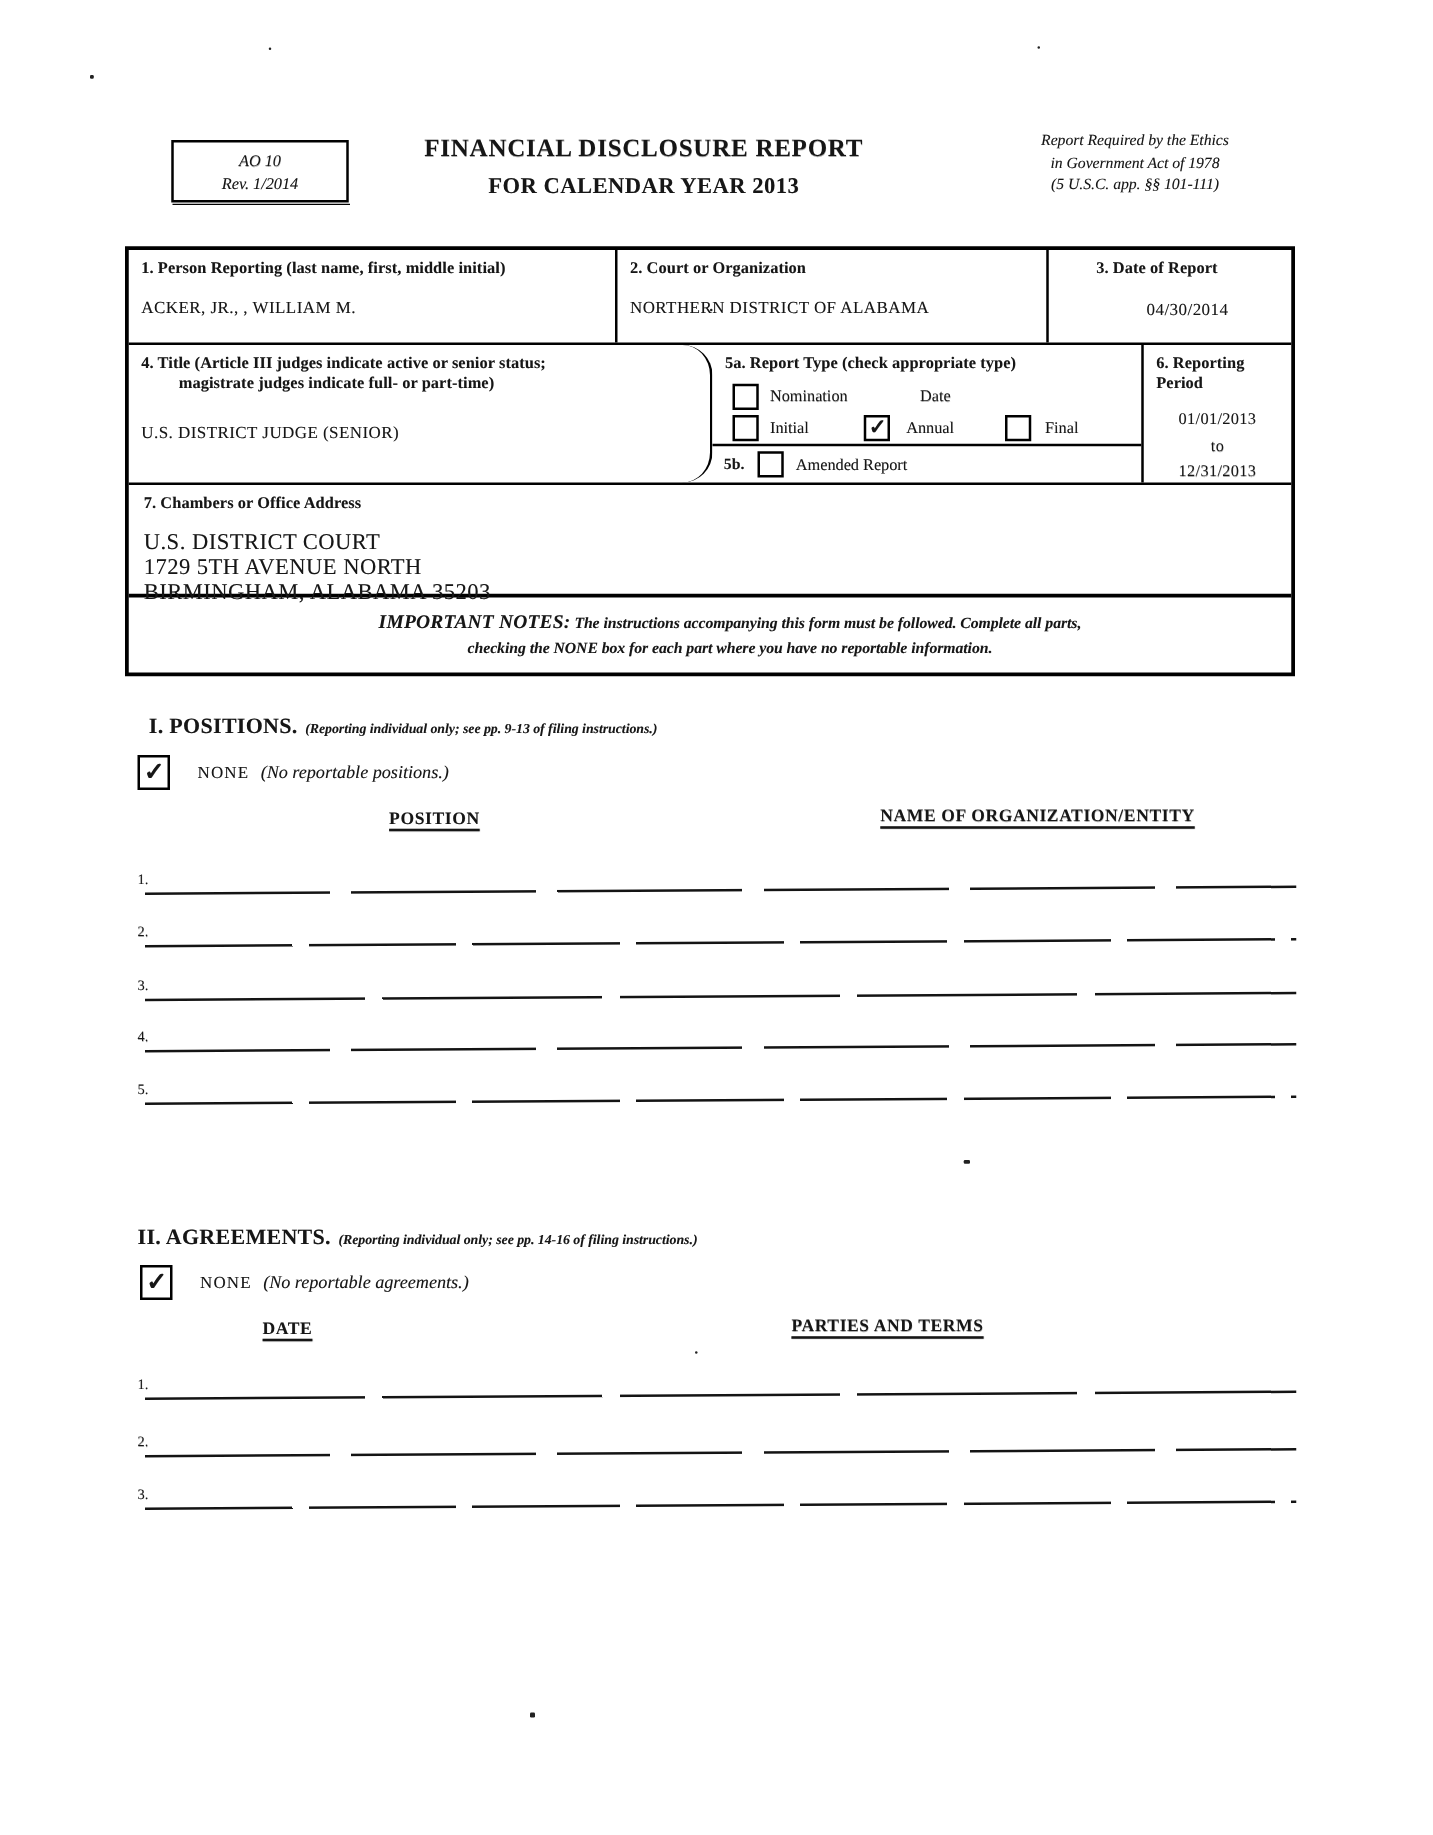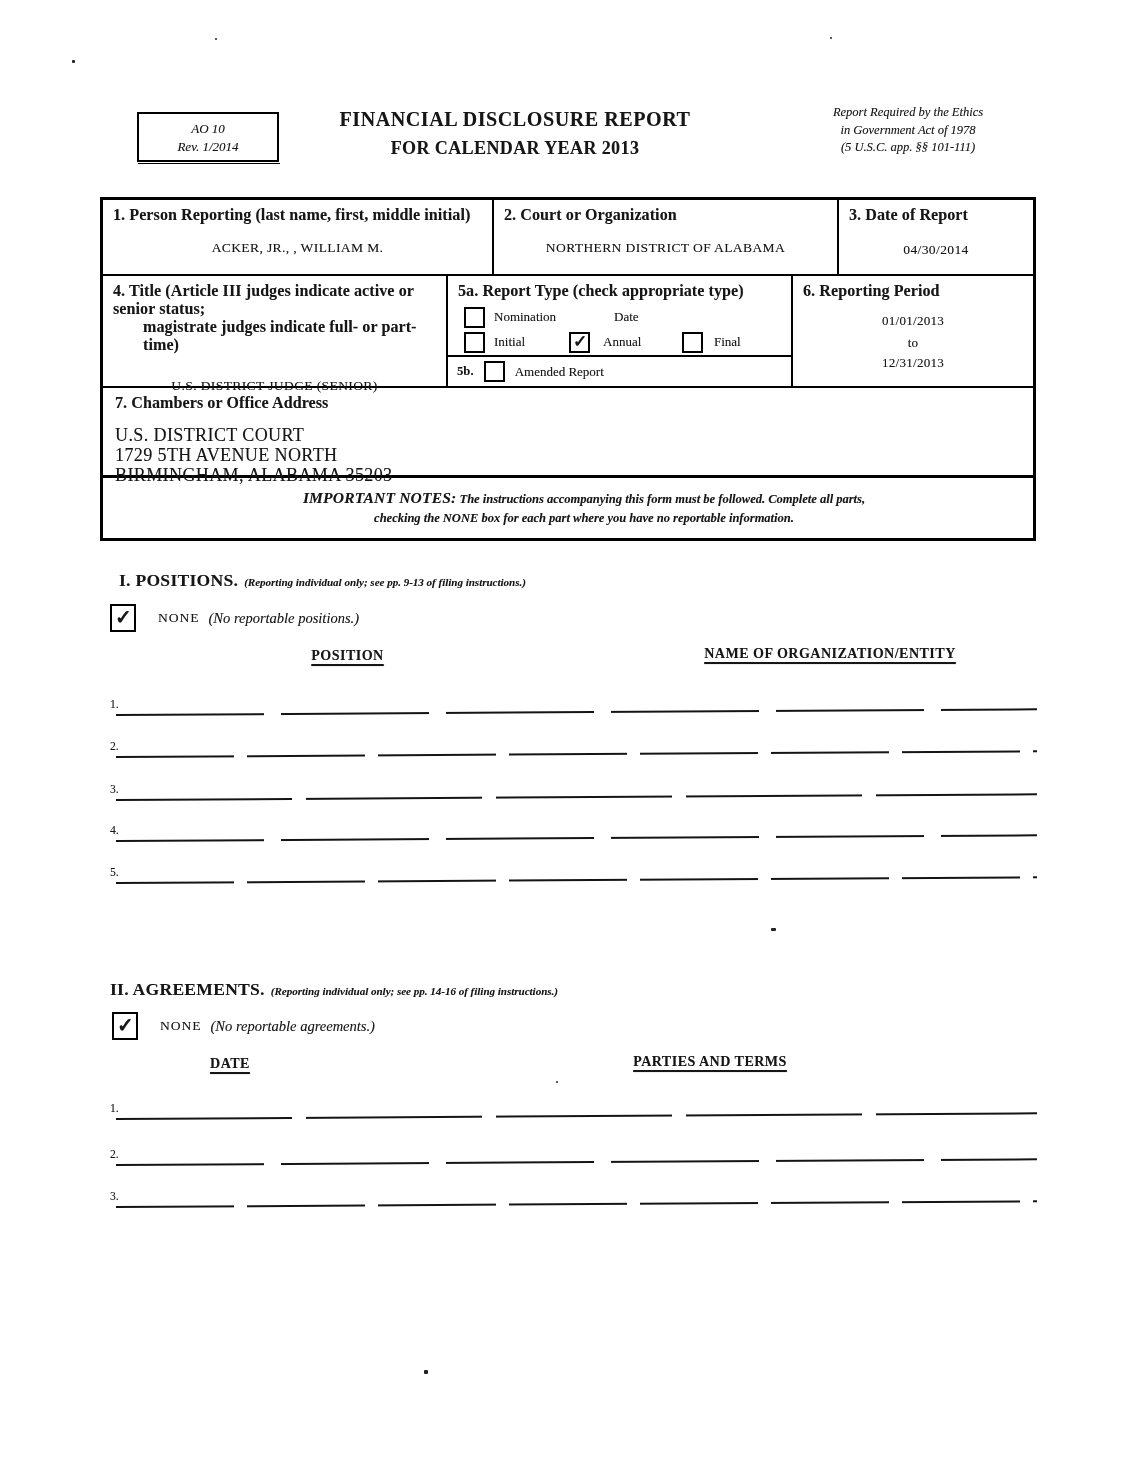--- a/index.html
+++ b/index.html
@@ -21,30 +21,30 @@
   .doc-title .t2 { font-size:18px; font-weight:bold; margin-top:7px; letter-spacing:0.4px; }
   .req-note {
     position:absolute; left:808px; top:104px; width:200px; text-align:center;
     font-style:italic; font-size:12.5px; line-height:1.4;
   }
 
   
   .info-table { position:absolute; left:100px; top:197px; width:936px; border:3px solid #000; background:#fff; }
   .row { display:flex; border-bottom:2px solid #000; }
   .cell { padding:6px 10px; position:relative; }
-  .lbl { font-weight:bold; font-size:16px; letter-spacing:0.1px; }
-  .val { font-size:13.5px; letter-spacing:0.4px;text-align:center; }
+  .lbl { font-weight:bold; font-size:13px; letter-spacing:0.1px; }
+  .val { font-size:13.5px; letter-spacing:0.4px; }
   .r1 { height:76px; }
   .c-person { width:391px; border-right:2px solid #000; }
   .c-court  { width:345px; border-right:2px solid #000; }
-  .c-rdate  { flex:1; }
+  .c-rdate  { flex:1;margin-left:28px; }
   .c-person .val, .c-court .val { margin-top:16px; }
   .c-rdate .val { margin-top:18px; text-align:center; }
   .r2 { height:112px; }
-  .c-title { width:345px; border-right:2px solid #000; }
+  .c-title { width:467px; border-right:2px solid #000;border-radius:24px; }
   .c-title .lbl2 { margin-left:30px; }
   .c-title .val { margin-top:24px; }
   .c-rtype { width:345px; border-right:2px solid #000; padding:0; display:flex; flex-direction:column; }
   .rtype-main { height:79px; position:relative; padding:6px 10px; }
   .rtype-amended { border-top:2px solid #000; flex:1; display:flex; align-items:center; padding:0 9px; gap:10px;text-align:right; }
   .c-period { flex:1; }
   .c-period .pv { text-align:center; font-size:13px; letter-spacing:0.3px; }
   .pv-from { margin-top:13px; } .pv-to-word { margin-top:6px; font-size:12px; } .pv-to { margin-top:4px; }
   .r3 { height:90px; border-bottom:3px solid #000; display:block; padding:6px 12px; }
   .addr { margin-top:13px; font-size:18px; line-height:20px; letter-spacing:0.4px; }

